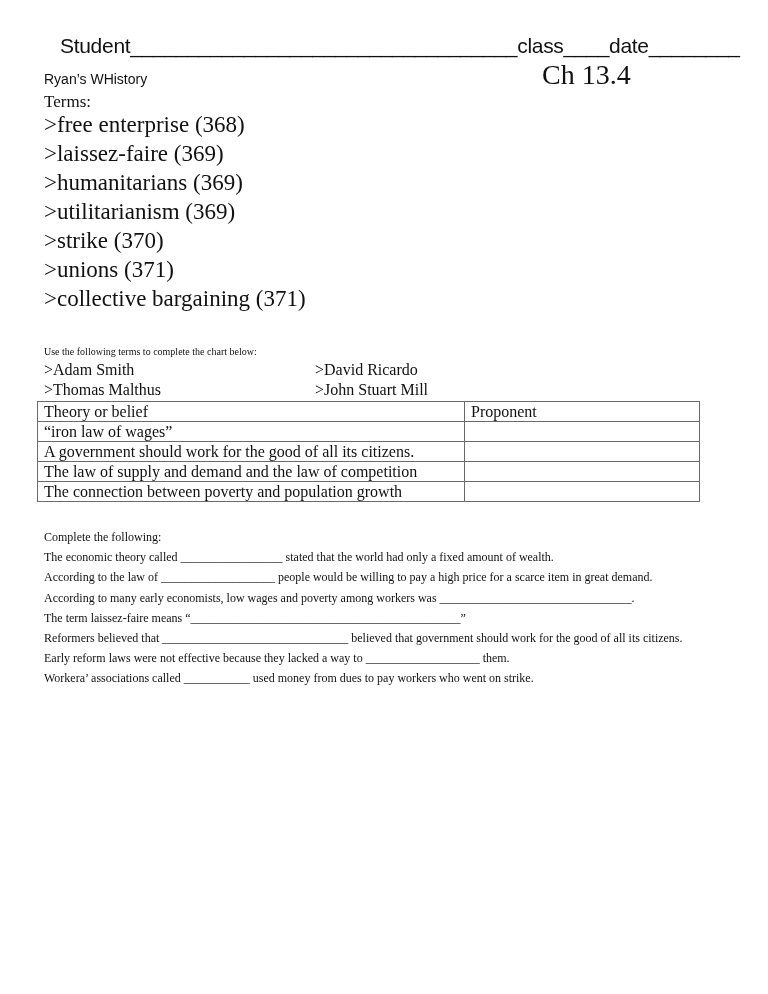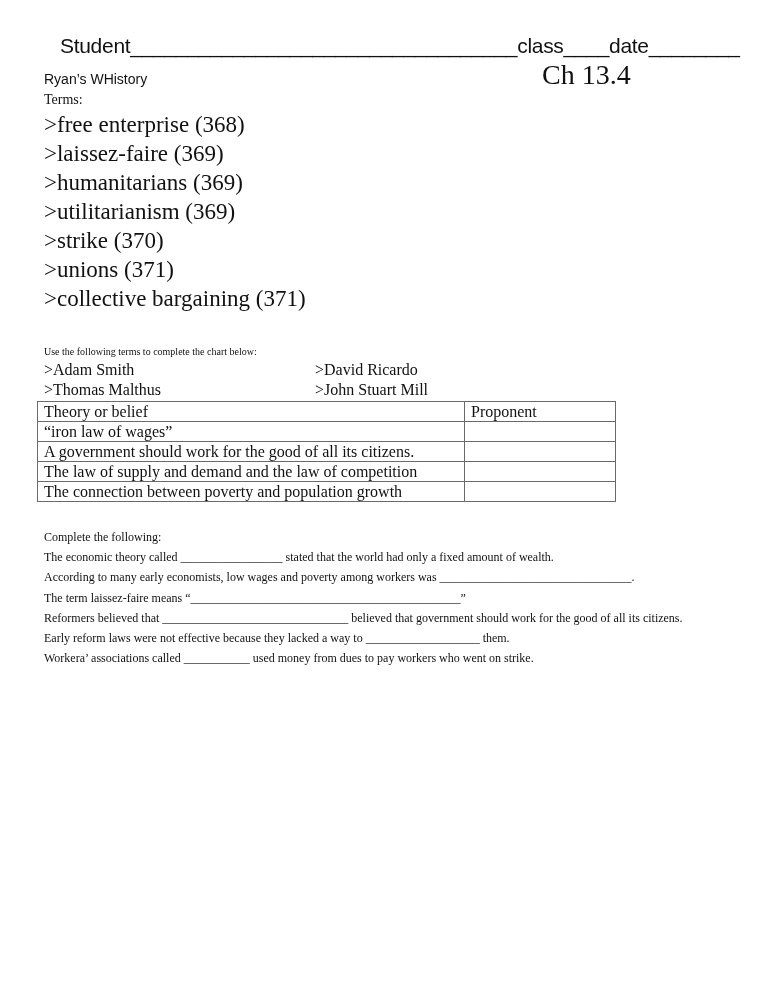--- a/index.html
+++ b/index.html
@@ -3,30 +3,30 @@
 <meta charset="utf-8">
 <style>
   html, body { margin: 0; padding: 0; background: #ffffff; }
   body { width: 768px; height: 994px; position: relative; overflow: hidden; color: #111; }
   .sans { font-family: "Liberation Sans", sans-serif; }
   .serif { font-family: "Liberation Serif", serif; }
   .abs { position: absolute; white-space: nowrap; }
   #student-line { left: 60px; top: 34px; font-size: 21px; letter-spacing: -0.3px; }
   #course { left: 44px; top: 71px; font-size: 14px; }
   #chapter { left: 542px; top: 59px; font-size: 28px; }
-  #terms-label { left: 44px; top: 92px; font-size: 14px; text-align: center; }
+  #terms-label { left: 44px; top: 92px; font-size: 17px; text-align: center; }
   #terms-list { left: 44px; top: 110px; font-size: 23px; line-height: 29px; margin: 0; padding: 0; list-style: none; }
   #terms-list li { white-space: nowrap; }
   #instr { left: 44px; top: 342px; font-size: 10px; line-height: 20px; }
   .names { left: 44px; font-size: 16px; }
   .names span { display: inline-block; }
   .names .c1 { width: 271px; }
   #names1 { top: 361px; }
   #names2 { top: 381px; }
-  #chart { position: absolute; left: 37px; top: 401px; width: 579px; border-collapse: collapse; font-size: 16px; }
+  #chart { position: absolute; left: 37px; top: 401px; width: 663px; border-collapse: collapse; font-size: 16px; }
   #chart td { border: 1px solid #6a6a6a; height: 19px; padding: 0 0 0 6px; line-height: 19px; vertical-align: middle; white-space: nowrap; }
   #chart td.c1 { width: 420px; }
   #complete { left: 44px; top: 527px; font-size: 12px; line-height: 20.2px; white-space: normal; width: 690px; margin: 0; }
   #complete p { margin: 0; }
 </style>
 </head>
 <body>
 
 <div class="abs sans" id="student-line">Student__________________________________class____date________</div>
 <div class="abs sans" id="course">Ryan’s WHistory</div>
@@ -72,18 +72,19 @@
   <tr>
     <td class="c1">The connection between poverty and population growth</td>
     <td></td>
   </tr>
 </tbody>
   </table>
 
 <div class="abs serif" id="complete">
   <p>Complete the following:</p>
   <p>The economic theory called _________________ stated that the world had only a fixed amount of wealth.</p>
+  <p>According to the law of ___________________ people would be willing to pay a high price for a scarce item in great demand.</p>
   <p>According to many early economists, low wages and poverty among workers was ________________________________.</p>
   <p>The term laissez-faire means “_____________________________________________”</p>
   <p>Reformers believed that _______________________________ believed that government should work for the good of all its citizens.</p>
   <p>Early reform laws were not effective because they lacked a way to ___________________ them.</p>
   <p>Workera’ associations called ___________ used money from dues to pay workers who went on strike.</p>
 </div>
 
 </body></html>

